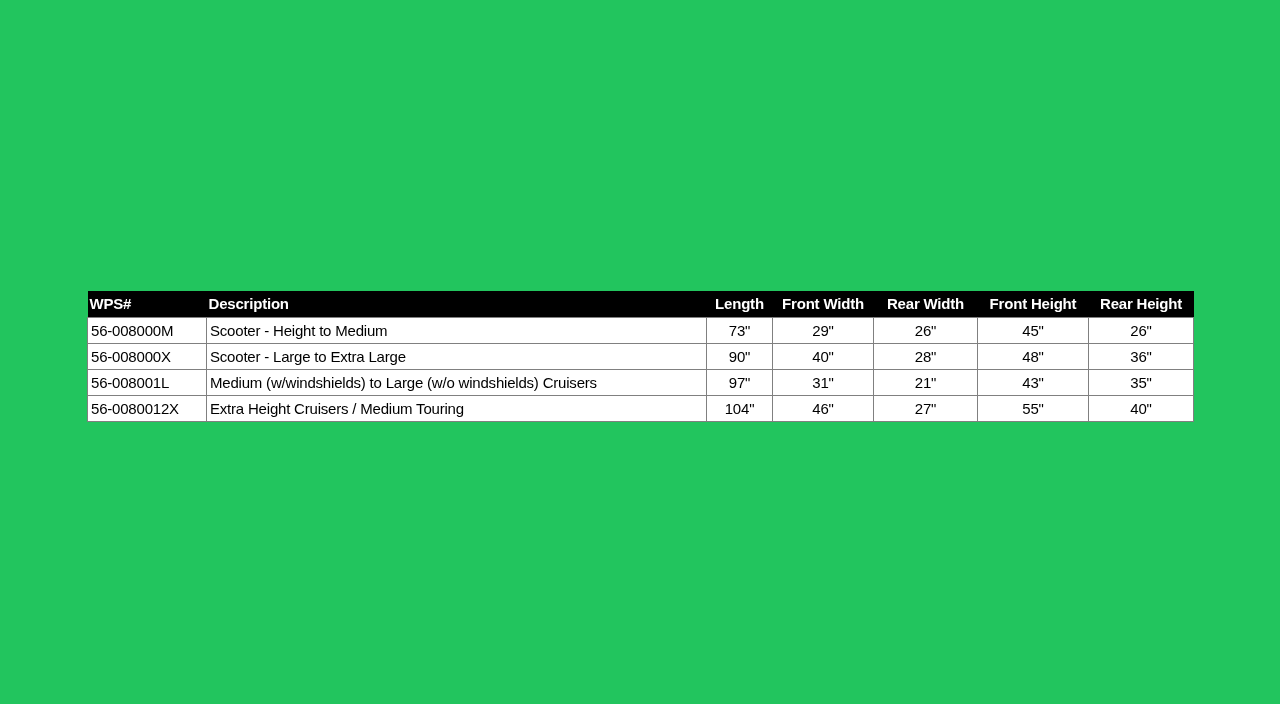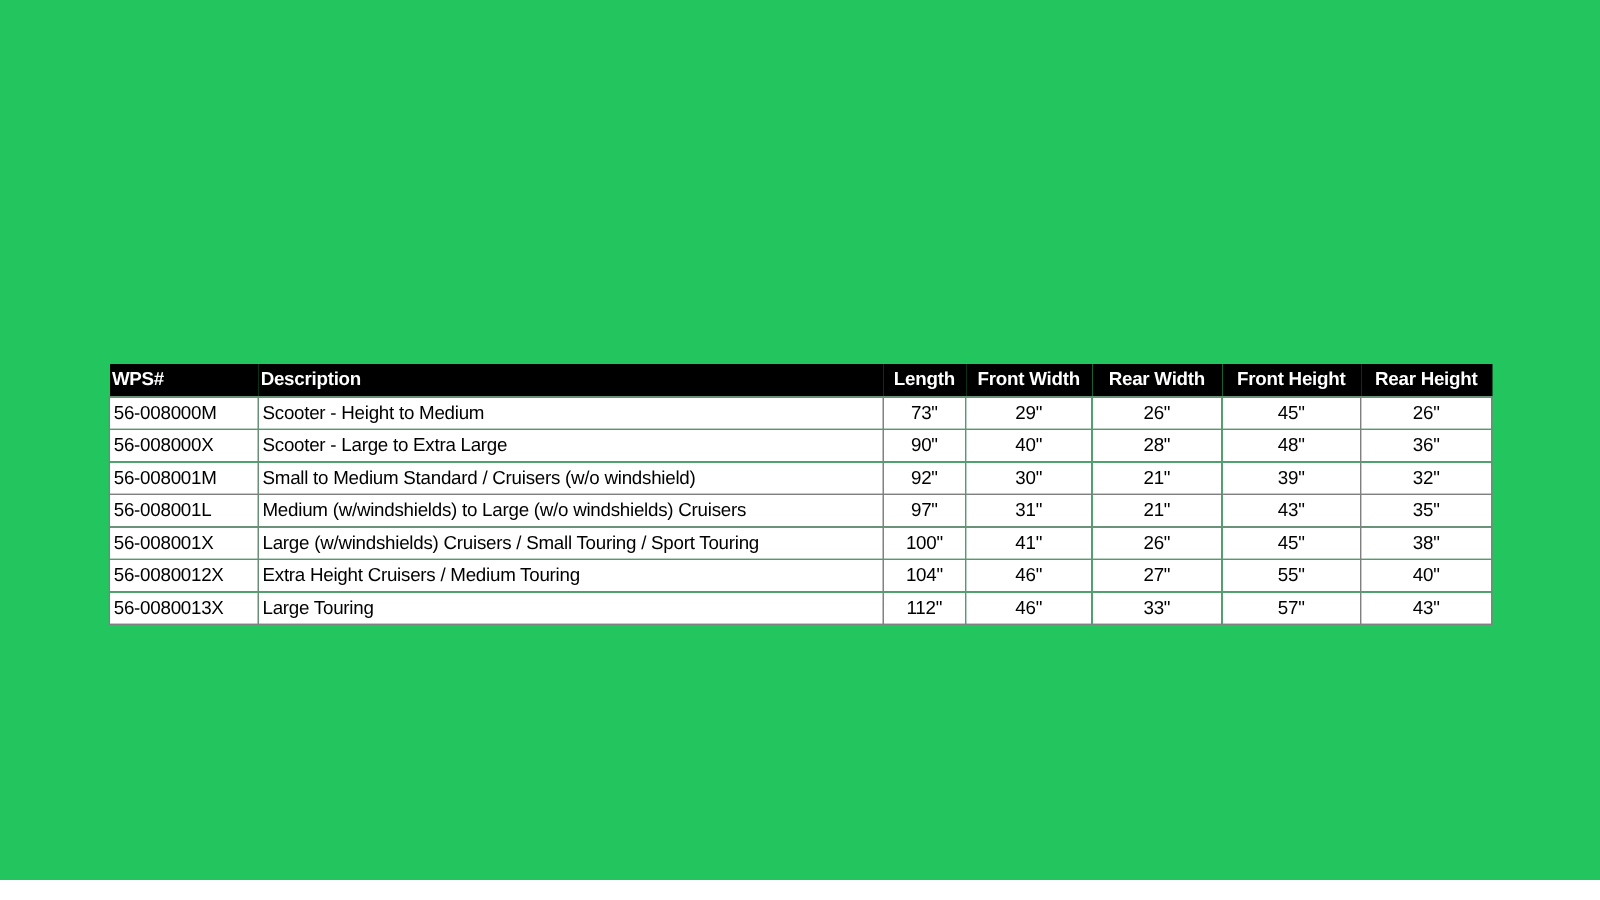--- a/index.html
+++ b/index.html
@@ -93,60 +93,33 @@
           <tr>
             <td class="align-left">56-008000X</td>
             <td class="align-left">Scooter - Large to Extra Large</td>
             <td class="align-center">90"</td>
             <td class="align-center">40"</td>
             <td class="align-center">28"</td>
             <td class="align-center">48"</td>
             <td class="align-center">36"</td>
           </tr>
           <tr>
-            <td class="align-left">56-008001M</td>
-            <td class="align-left">Small to Medium Standard / Cruisers (w/o windshield)</td>
-            <td class="align-center">92"</td>
-            <td class="align-center">30"</td>
-            <td class="align-center">21"</td>
-            <td class="align-center">39"</td>
-            <td class="align-center">32"</td>
-          </tr>
-          <tr>
             <td class="align-left">56-008001L</td>
             <td class="align-left">Medium (w/windshields) to Large (w/o windshields) Cruisers</td>
             <td class="align-center">97"</td>
             <td class="align-center">31"</td>
             <td class="align-center">21"</td>
             <td class="align-center">43"</td>
             <td class="align-center">35"</td>
-          </tr>
-          <tr>
-            <td class="align-left">56-008001X</td>
-            <td class="align-left">Large (w/windshields) Cruisers / Small Touring / Sport Touring</td>
-            <td class="align-center">100"</td>
-            <td class="align-center">41"</td>
-            <td class="align-center">26"</td>
-            <td class="align-center">45"</td>
-            <td class="align-center">38"</td>
           </tr>
           <tr>
             <td class="align-left">56-0080012X</td>
             <td class="align-left">Extra Height Cruisers / Medium Touring</td>
             <td class="align-center">104"</td>
             <td class="align-center">46"</td>
             <td class="align-center">27"</td>
             <td class="align-center">55"</td>
             <td class="align-center">40"</td>
           </tr>
-          <tr>
-            <td class="align-left">56-0080013X</td>
-            <td class="align-left">Large Touring</td>
-            <td class="align-center">112"</td>
-            <td class="align-center">46"</td>
-            <td class="align-center">33"</td>
-            <td class="align-center">57"</td>
-            <td class="align-center">43"</td>
-          </tr>
         </tbody>
     </table>
   </div>
 </div>
 
 </body></html>

